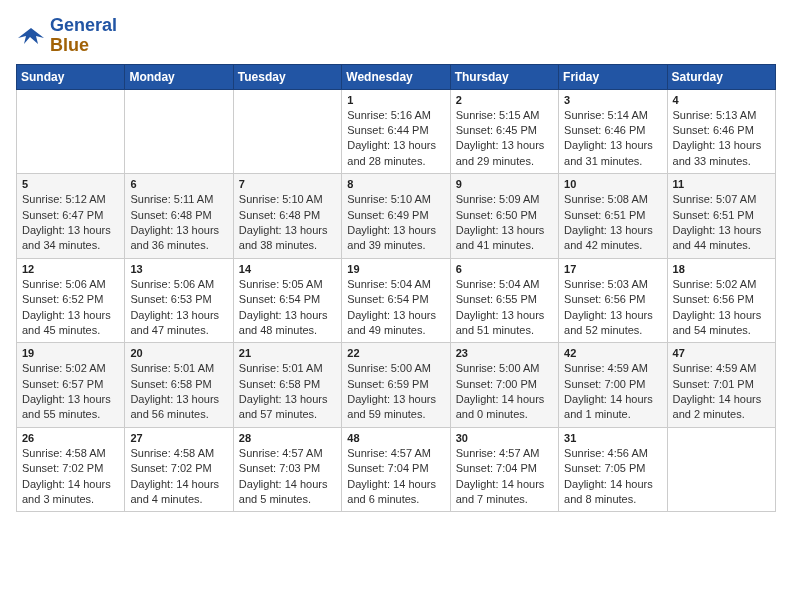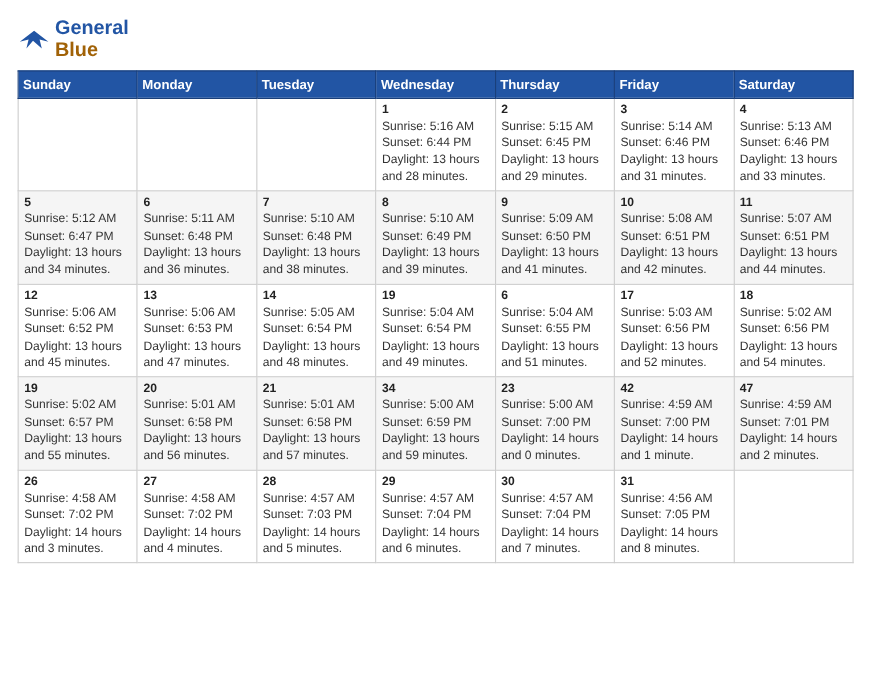--- a/index.html
+++ b/index.html
@@ -207,21 +207,21 @@
         </td>
         <td>
           <div class="day-num">20</div>
           <div class="cell-content">Sunrise: 5:01 AM<br>Sunset: 6:58 PM<br>Daylight: 13 hours<br>and 56 minutes.</div>
         </td>
         <td>
           <div class="day-num">21</div>
           <div class="cell-content">Sunrise: 5:01 AM<br>Sunset: 6:58 PM<br>Daylight: 13 hours<br>and 57 minutes.</div>
         </td>
         <td>
-          <div class="day-num">34</div>
+          <div class="day-num">22</div>
           <div class="cell-content">Sunrise: 5:00 AM<br>Sunset: 6:59 PM<br>Daylight: 13 hours<br>and 59 minutes.</div>
         </td>
         <td>
           <div class="day-num">23</div>
           <div class="cell-content">Sunrise: 5:00 AM<br>Sunset: 7:00 PM<br>Daylight: 14 hours<br>and 0 minutes.</div>
         </td>
         <td>
           <div class="day-num">42</div>
           <div class="cell-content">Sunrise: 4:59 AM<br>Sunset: 7:00 PM<br>Daylight: 14 hours<br>and 1 minute.</div>
         </td>
@@ -237,21 +237,21 @@
         </td>
         <td>
           <div class="day-num">27</div>
           <div class="cell-content">Sunrise: 4:58 AM<br>Sunset: 7:02 PM<br>Daylight: 14 hours<br>and 4 minutes.</div>
         </td>
         <td>
           <div class="day-num">28</div>
           <div class="cell-content">Sunrise: 4:57 AM<br>Sunset: 7:03 PM<br>Daylight: 14 hours<br>and 5 minutes.</div>
         </td>
         <td>
-          <div class="day-num">29</div>
+          <div class="day-num">48</div>
           <div class="cell-content">Sunrise: 4:57 AM<br>Sunset: 7:04 PM<br>Daylight: 14 hours<br>and 6 minutes.</div>
         </td>
         <td>
           <div class="day-num">30</div>
           <div class="cell-content">Sunrise: 4:57 AM<br>Sunset: 7:04 PM<br>Daylight: 14 hours<br>and 7 minutes.</div>
         </td>
         <td>
           <div class="day-num">31</div>
           <div class="cell-content">Sunrise: 4:56 AM<br>Sunset: 7:05 PM<br>Daylight: 14 hours<br>and 8 minutes.</div>
         </td>

